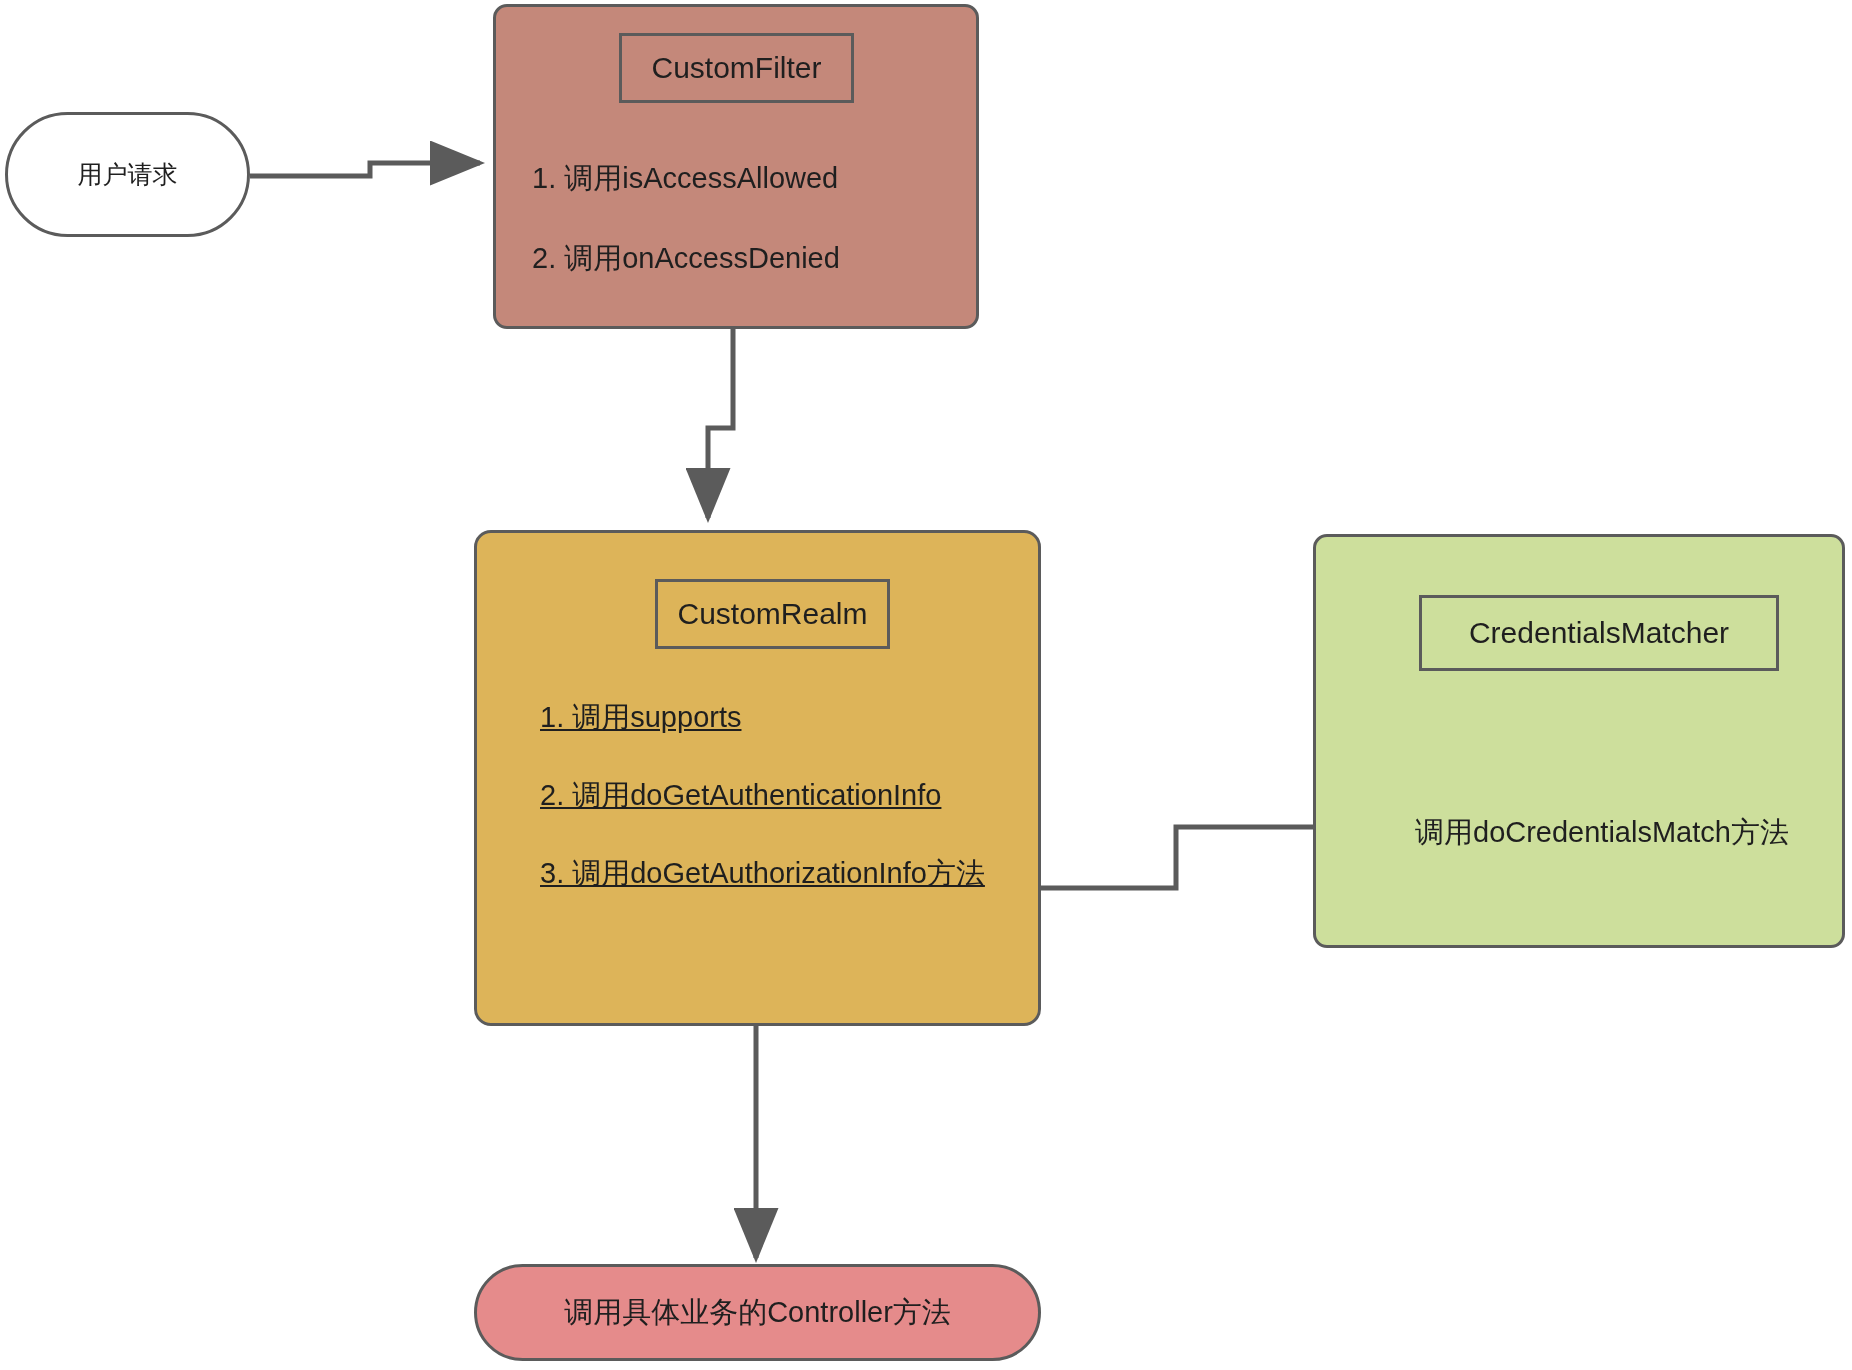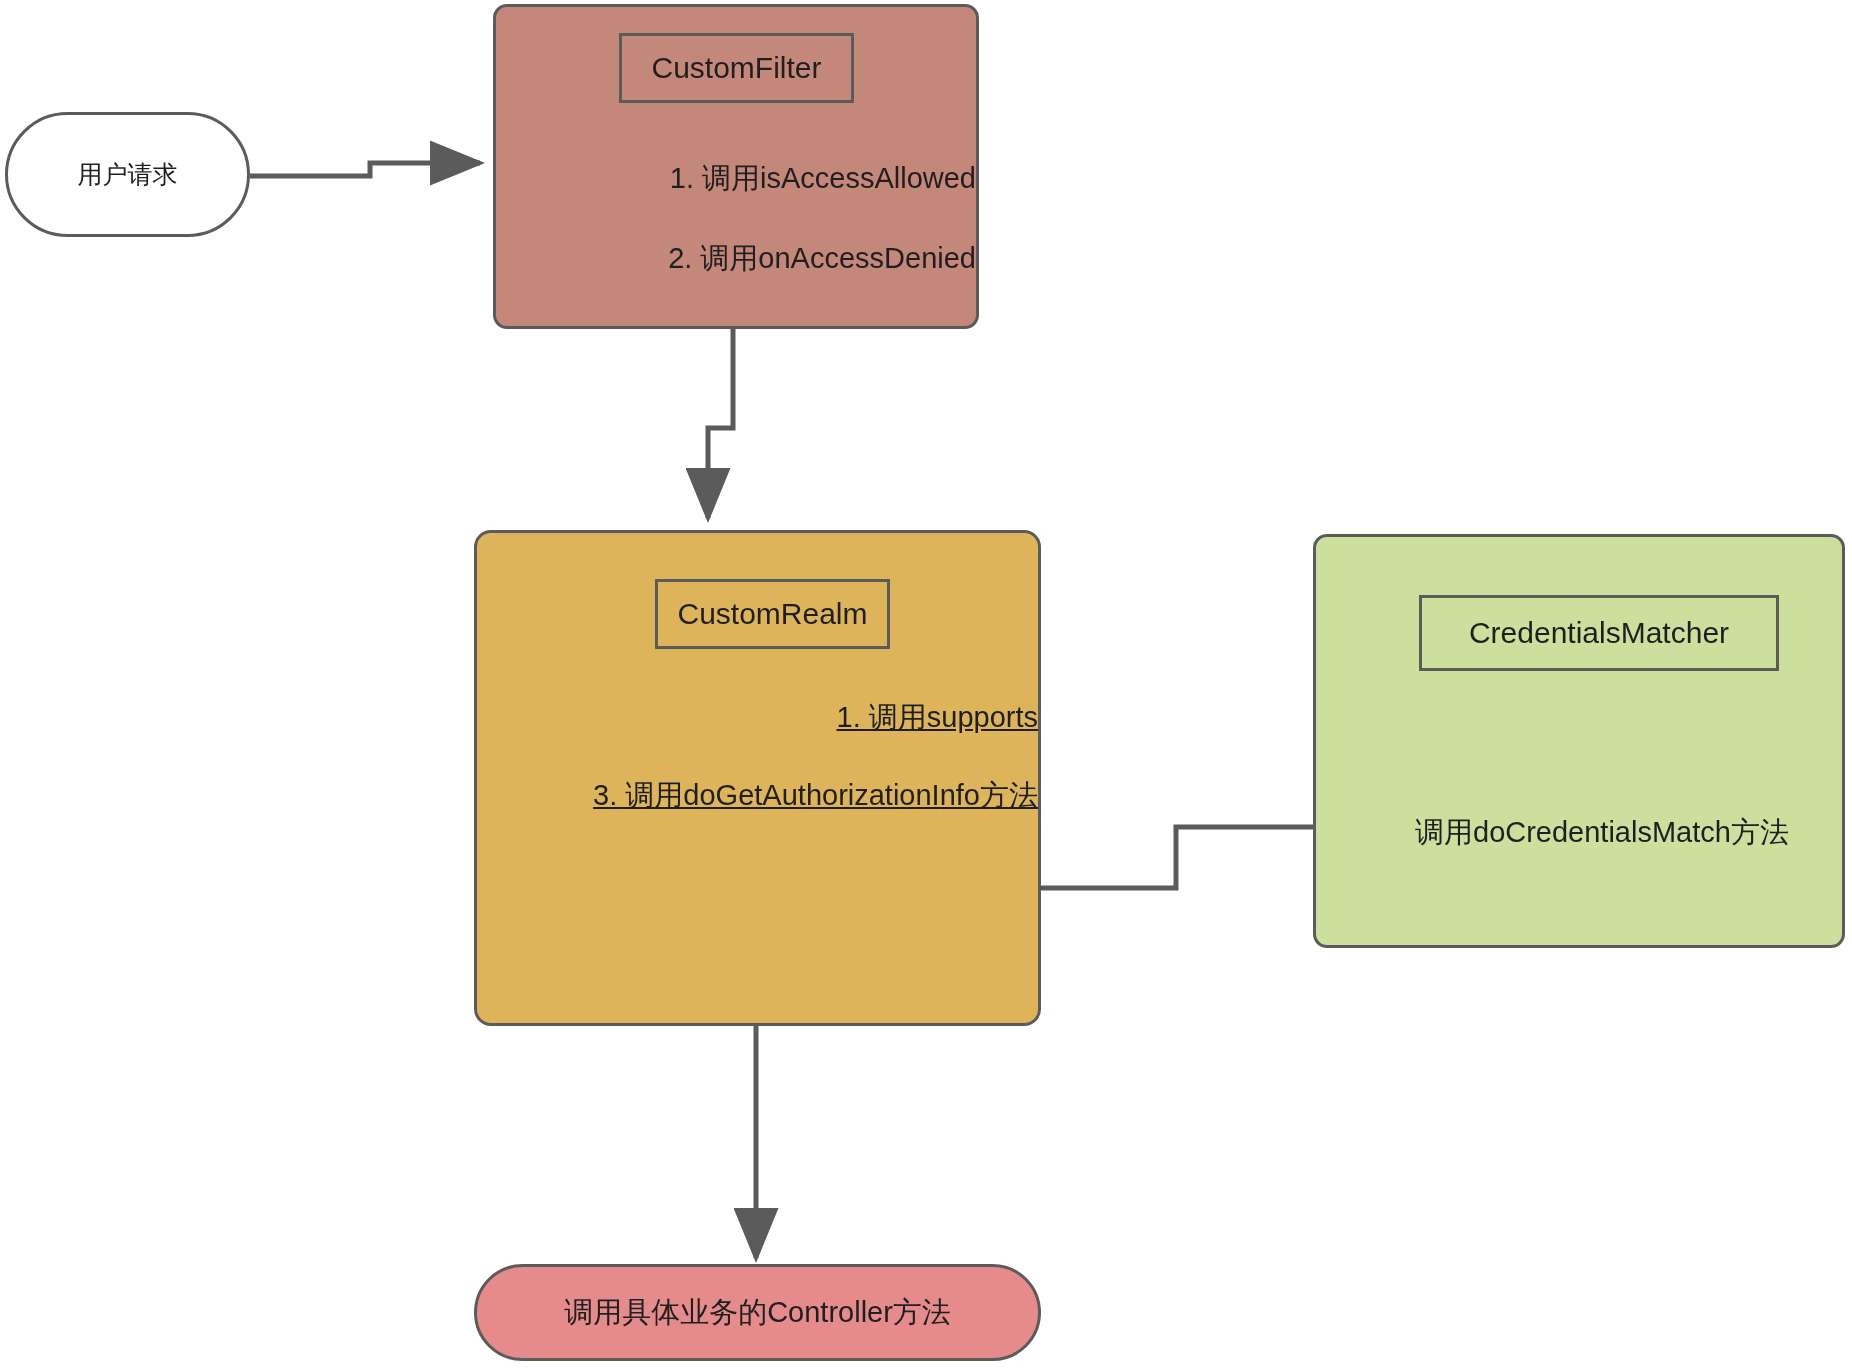--- a/index.html
+++ b/index.html
@@ -23,21 +23,20 @@
     height: 1370px;
     pointer-events: none;
   }
 
   
   .node {
     position: absolute;
     box-sizing: border-box;
     border: 3px solid #5b5b5b;
     color: #1f1f1f;
-    text-align: right;
   }
 
   
   .pill-start {
     border-radius: 80px;
     background: #ffffff;
     display: flex;
     align-items: center;
     justify-content: center;
     font-size: 25px;
@@ -129,34 +128,35 @@
   <div class="node pill-start" style="left:5px; top:112px; width:245px; height:125px;">
     <span>用户请求</span>
   </div>
 
   <div class="node box box-filter" style="left:493px; top:4px; width:486px; height:325px;">
 
     <div class="title-chip" style="left:123px; top:26px; width:235px; height:70px;">
       <span>CustomFilter</span>
     </div>
 
-    <div class="steps" style="top:152px; padding-left:36px;margin-left:34px;">
+    <div class="steps" style="top:152px; padding-left:36px;">
       <div class="step" style="margin-bottom:40px;">1. 调用isAccessAllowed</div>
       <div class="step">2. 调用onAccessDenied</div>
     </div>
   </div>
 
   <div class="node box box-realm" style="left:474px; top:530px; width:567px; height:496px;">
 
     <div class="title-chip" style="left:178px; top:46px; width:235px; height:70px;">
       <span>CustomRealm</span>
     </div>
 
     <div class="steps" style="top:165px; padding-left:63px;text-decoration:underline;">
       <div class="step" style="margin-bottom:38px;">1. 调用supports</div>
+      <div class="step" style="margin-bottom:38px;">2. 调用doGetAuthenticationInfo</div>
       <div class="step">3. 调用doGetAuthorizationInfo方法</div>
     </div>
   </div>
 
   <div class="node box box-matcher" style="left:1313px; top:534px; width:532px; height:414px;">
 
     <div class="title-chip" style="left:103px; top:58px; width:360px; height:76px;">
       <span>CredentialsMatcher</span>
     </div>
 

